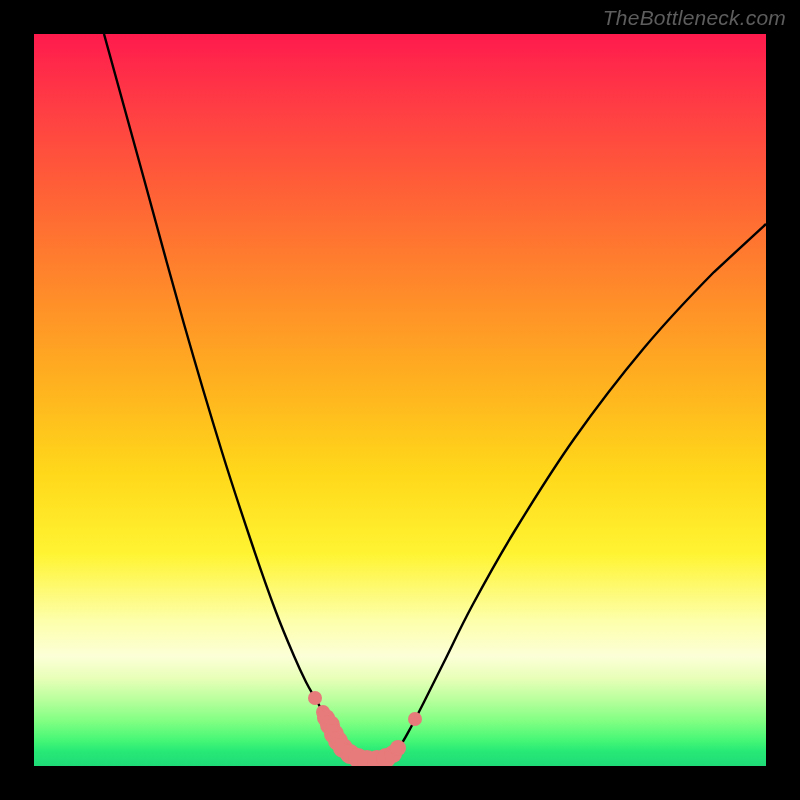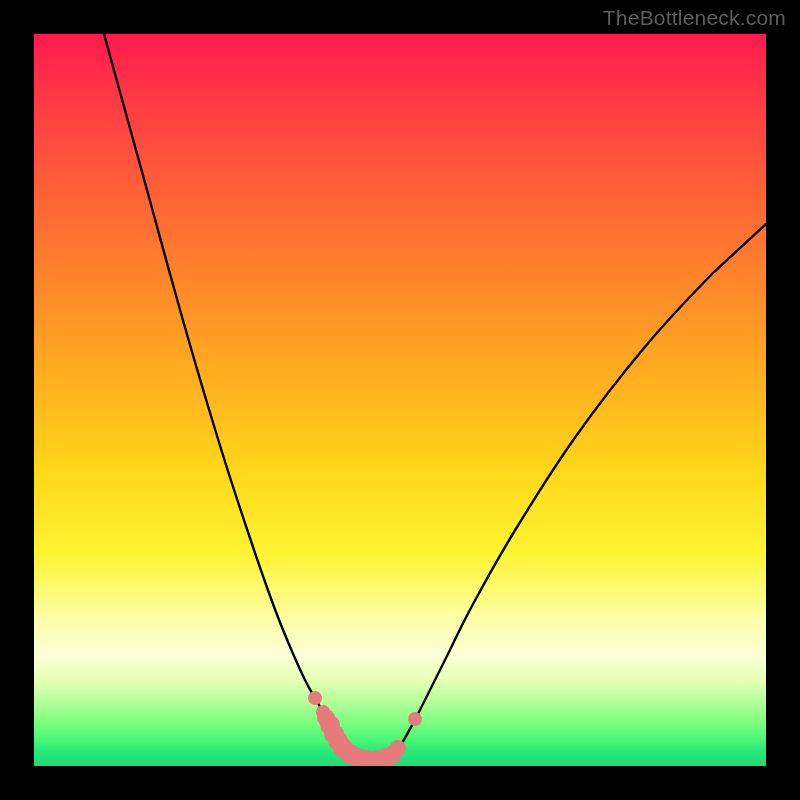--- a/index.html
+++ b/index.html
@@ -60,20 +60,21 @@
     height: 732px;
   }
   .watermark {
     position: absolute;
     top: 6px;
     right: 14px;
     color: #5d5d5d;
     font-size: 21px;
     font-weight: 500;
     letter-spacing: 0.2px;
+    font-style: italic;
   }
 </style>
 </head>
 <body>
 
 <div class="frame">
 
   <div class="plot">
     <div class="gradient"></div>
     <svg class="curve-svg" viewBox="0 0 732 732" preserveAspectRatio="none">

